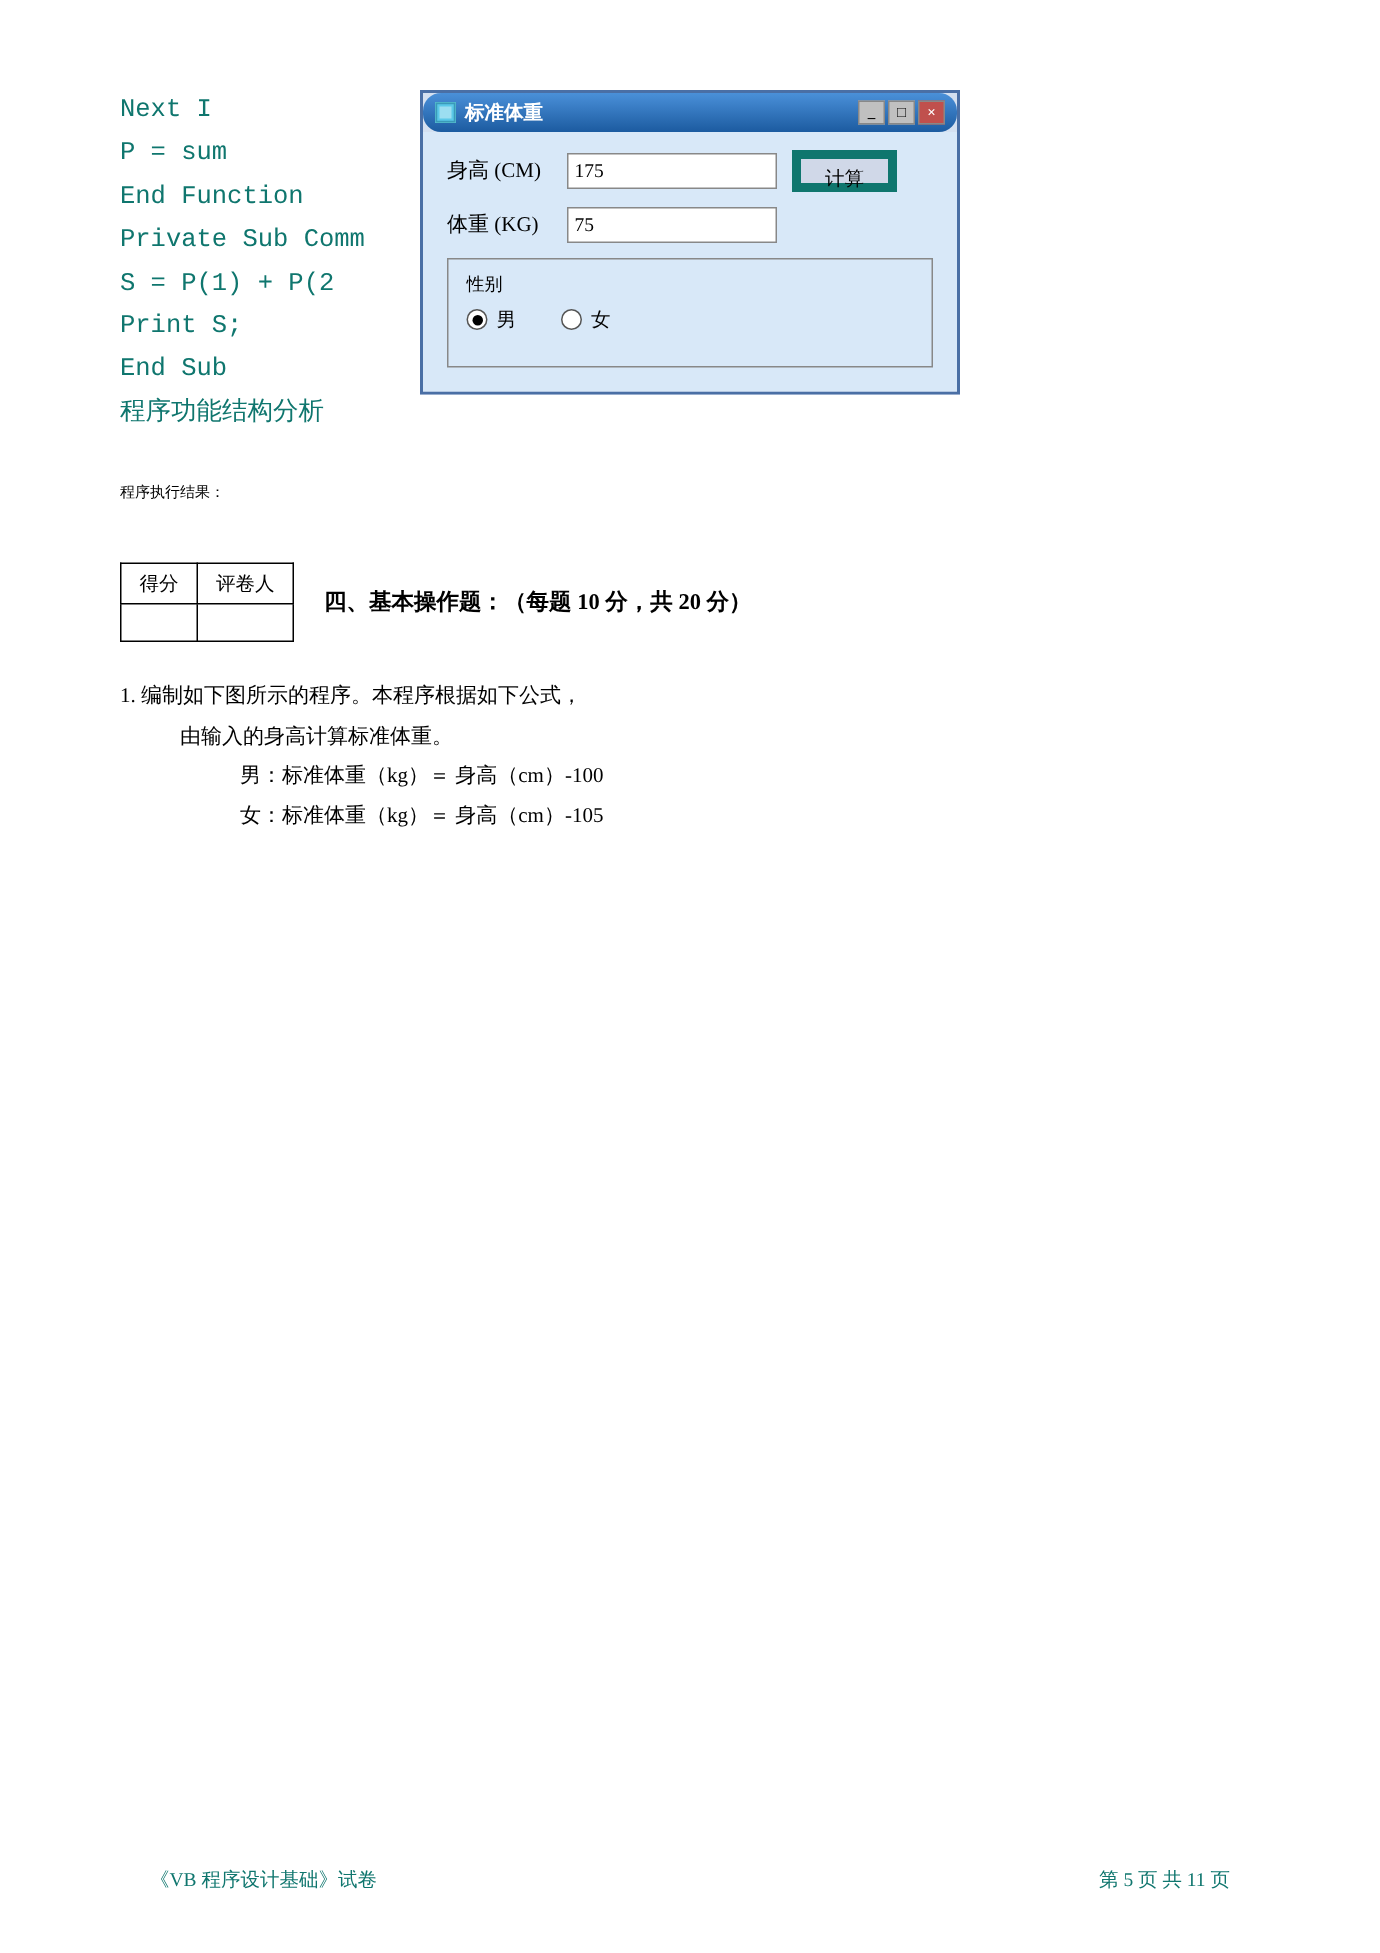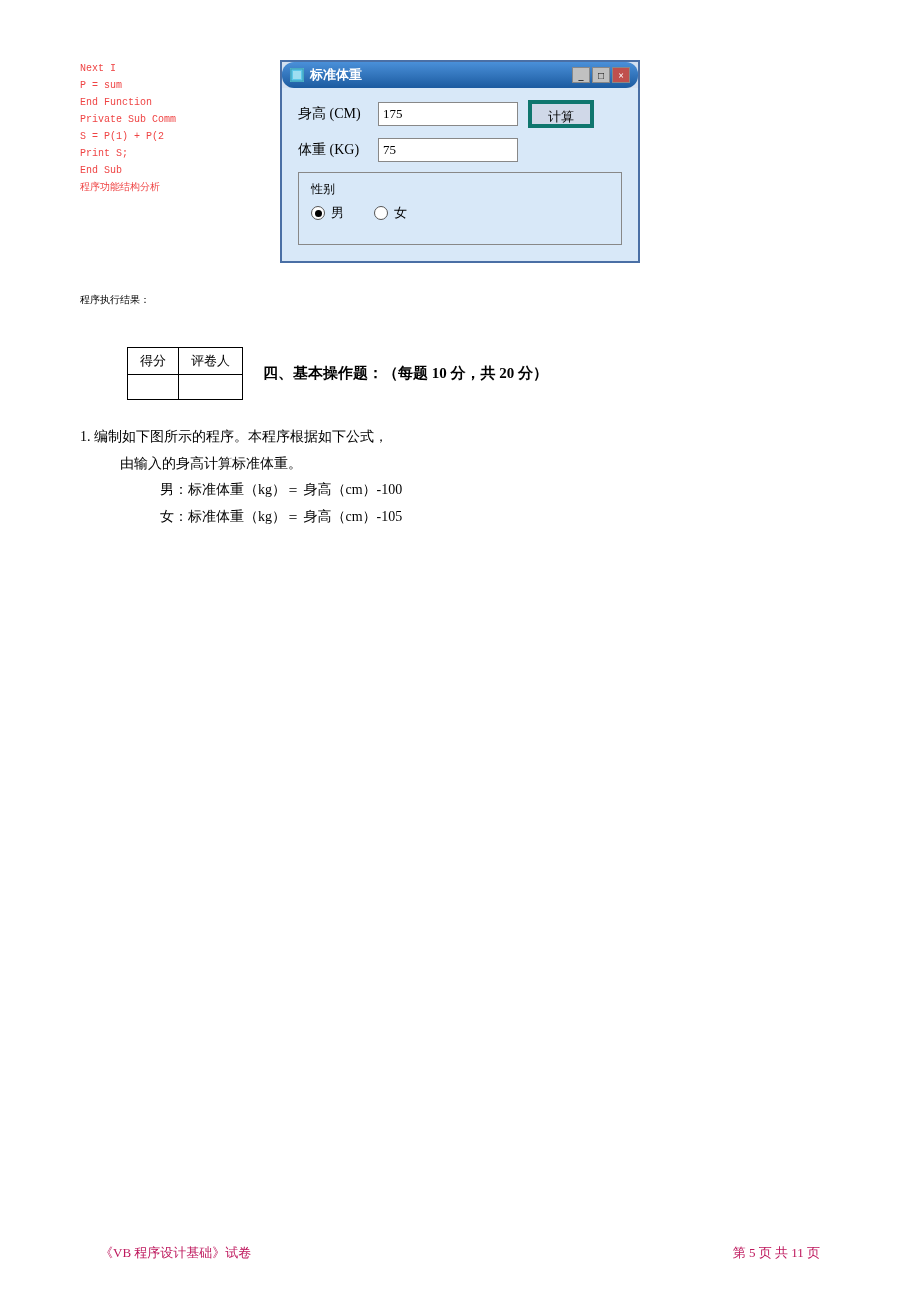--- a/index.html
+++ b/index.html
@@ -20,22 +20,22 @@
 
     
     .code-and-window {
       display: flex;
       align-items: flex-start;
       margin-bottom: 20px;
     }
 
     .code-block {
       font-family: "Courier New", monospace;
-      font-size: 10px;
-      color: #ef4444;
+      font-size: 17px;
+      color: #0f766e;
       line-height: 1.7;
       min-width: 200px;
       padding-right: 10px;
     }
 
     
     .vb-window {
       border: 2px solid #4a6fa5;
       background: #d4e0f0;
       width: 360px;
@@ -116,21 +116,21 @@
       background: #fff;
       border: 1px solid #888;
       padding: 2px 4px;
       font-size: 13px;
       font-family: "SimSun", serif;
       width: 140px;
       height: 24px;
     }
 
     .vb-calc-btn {
-      border: 4px solid #0f766e;
+      border: 6px solid #0f766e;
       background: #d0d8e8;
       padding: 4px 16px;
       font-size: 13px;
       font-family: "SimSun", serif;
       cursor: pointer;
       height: 28px;
     }
 
     .vb-gender-group {
       border: 1px solid #888;
@@ -190,21 +190,20 @@
       font-family: "SimSun", serif;
       font-size: 10px;
     }
 
     
     .section-header-row {
       display: flex;
       align-items: center;
       gap: 20px;
       margin-bottom: 24px;
-      margin-left: 47px;
     }
 
     .score-table {
       border-collapse: collapse;
       flex-shrink: 0;
     }
 
     .score-table td {
       border: 1px solid #000;
       padding: 4px 12px;
@@ -253,21 +252,21 @@
     .page-footer {
       position: absolute;
       bottom: 40px;
       left: 0;
       right: 0;
       display: flex;
       justify-content: space-between;
       padding: 0 100px;
       font-family: "SimSun", serif;
       font-size: 13px;
-      color: #be185d;
+      color: #0f766e;
     }
   </style>
 </head>
 <body>
 
 <div class="page-content">
 
   <div class="code-and-window">
     <div class="code-block">
       <div>Next I</div>

